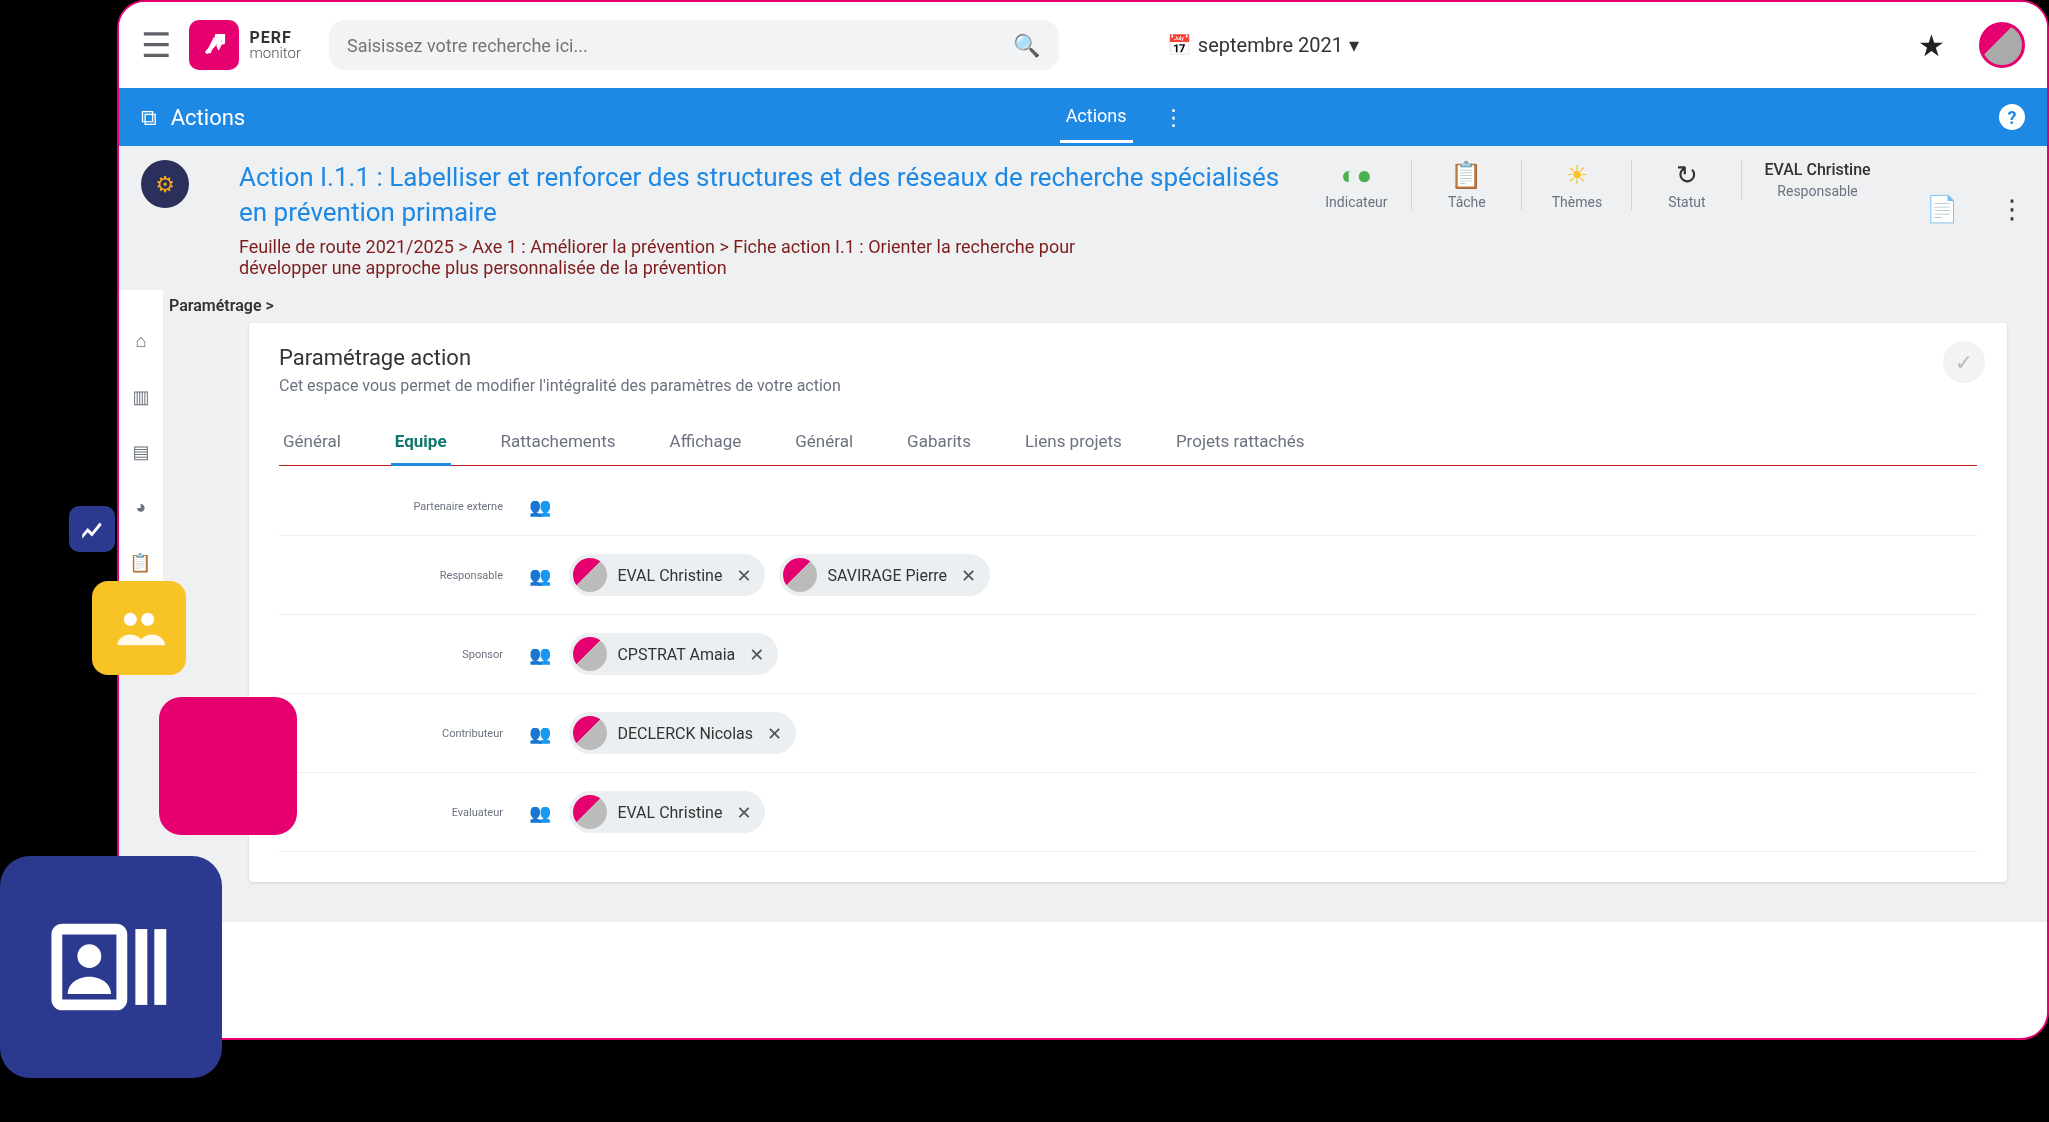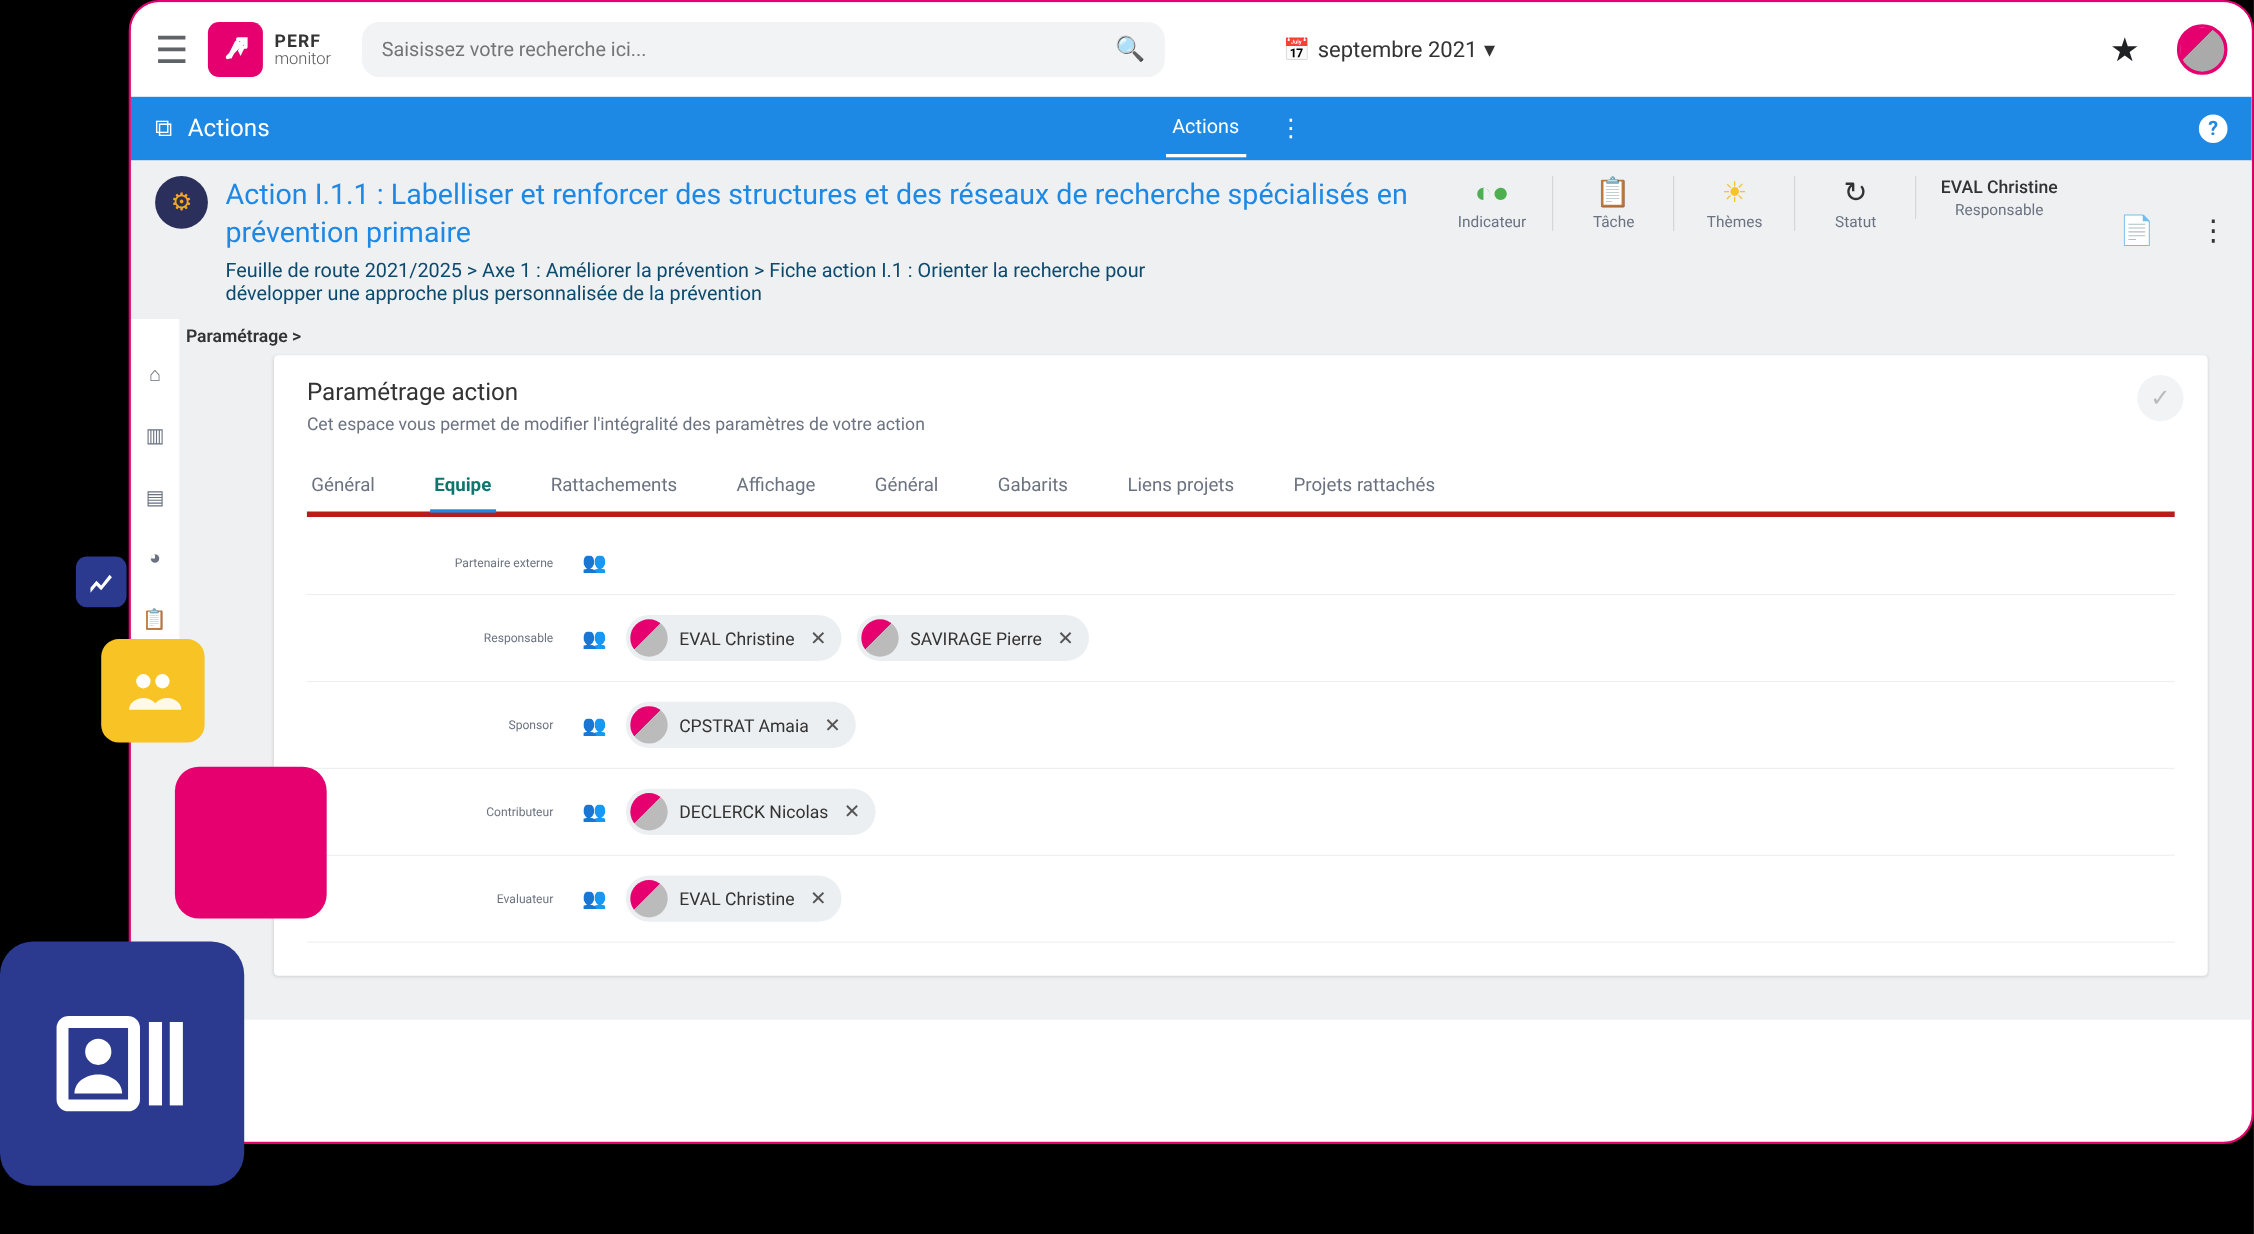--- a/index.html
+++ b/index.html
@@ -32,23 +32,23 @@
 .blue-bar { background:#1e88e5; height:58px; display:flex; align-items:center; color:#fff; padding:0 22px; }
 .blue-bar-left { display:flex; align-items:center; gap:14px; font-size:22px; }
 .blue-tabs { flex:1; display:flex; justify-content:center; align-items:center; gap:30px; }
 .blue-tab { font-size:18px; border-bottom:3px solid #fff; padding:14px 6px; }
 .blue-more { font-size:22px; color:#fff; }
 .blue-help { width:26px; height:26px; border-radius:50%; background:#fff; color:#1e88e5; display:flex; align-items:center; justify-content:center; font-weight:700; font-size:18px; }
 
 
 .title-row { display:flex; align-items:flex-start; padding:14px 22px 10px 22px; gap:16px; background:#eef0f2; }
 .title-icon { width:48px; height:48px; border-radius:50%; background:#2b2f5b; display:flex; align-items:center; justify-content:center; color:#f5a623; font-size:22px; flex-shrink:0; }
-.title-block { flex:1; }
+.title-block { flex:1;margin-left:34px; }
 .title-main { color:#1e88e5; font-size:26px; font-weight:400; line-height:1.35; }
-.breadcrumb-path { color:#0c4a6e; font-size:18px; margin-top:6px; max-width:920px; }
+.breadcrumb-path { color:#7f1d1d; font-size:18px; margin-top:6px; max-width:920px; }
 .metrics { display:flex; gap:0; align-items:flex-start; }
 .metric { text-align:center; padding:0 22px; border-left:1px solid #d0d4d8; display:flex; flex-direction:column; align-items:center; gap:4px; min-width:110px; }
 .metric:first-child { border-left:none; }
 .metric-icon { font-size:26px; height:30px; }
 .metric-label { font-size:14px; color:#6b7280; }
 .metric-value { font-size:16px; color:#333; font-weight:500; }
 .doc-icon { font-size:26px; color:#333; margin-left:18px; margin-top:34px; cursor:pointer; }
 .more-icon { font-size:26px; color:#333; margin-left:24px; margin-top:34px; cursor:pointer; }
 
 
@@ -58,21 +58,21 @@
 
 
 .sub-breadcrumb { padding:8px 0 8px 50px; font-size:16px; color:#333; font-weight:600; background:#eef0f2; }
 
 
 .main-panel { margin:0 40px 0 130px; background:#fff; border-radius:4px; box-shadow:0 1px 3px rgba(0,0,0,.12); padding:22px 30px 30px 30px; position:relative; }
 .panel-title { font-size:22px; color:#333; }
 .panel-sub { font-size:16px; color:#6b7280; margin-top:6px; }
 .confirm-circle { position:absolute; top:18px; right:22px; width:42px; height:42px; border-radius:50%; background:#f1f3f4; display:flex; align-items:center; justify-content:center; color:#bbb; font-size:22px; }
 
-.tabs-row { display:flex; gap:46px; margin-top:24px; border-bottom:5px solid #b91c1c; }
+.tabs-row { display:flex; gap:46px; margin-top:24px; border-bottom:1px solid #b91c1c; }
 .tab { padding:12px 4px; font-size:17px; color:#6b7280; cursor:pointer; }
 .tab.active { color:#0f766e; border-bottom:3px solid #1e88e5; margin-bottom:-1px;font-weight:bold; }
 
 .form-area { margin-top:12px; }
 .form-row { display:flex; align-items:center; padding:18px 0; border-bottom:1px solid #eee; }
 .form-label { width:250px; text-align:right; font-size:11px; color:#6b7280; padding-right:26px; }
 .group-icon { font-size:18px; color:#444; margin-right:18px; }
 .chips { display:flex; gap:14px; flex-wrap:wrap; }
 .chip { display:flex; align-items:center; background:#eceff1; border-radius:22px; padding:4px 14px 4px 4px; gap:10px; }
 .chip-avatar { width:34px; height:34px; border-radius:50%; background:linear-gradient(135deg,#e6006f 45%,#bbb 45%); }

